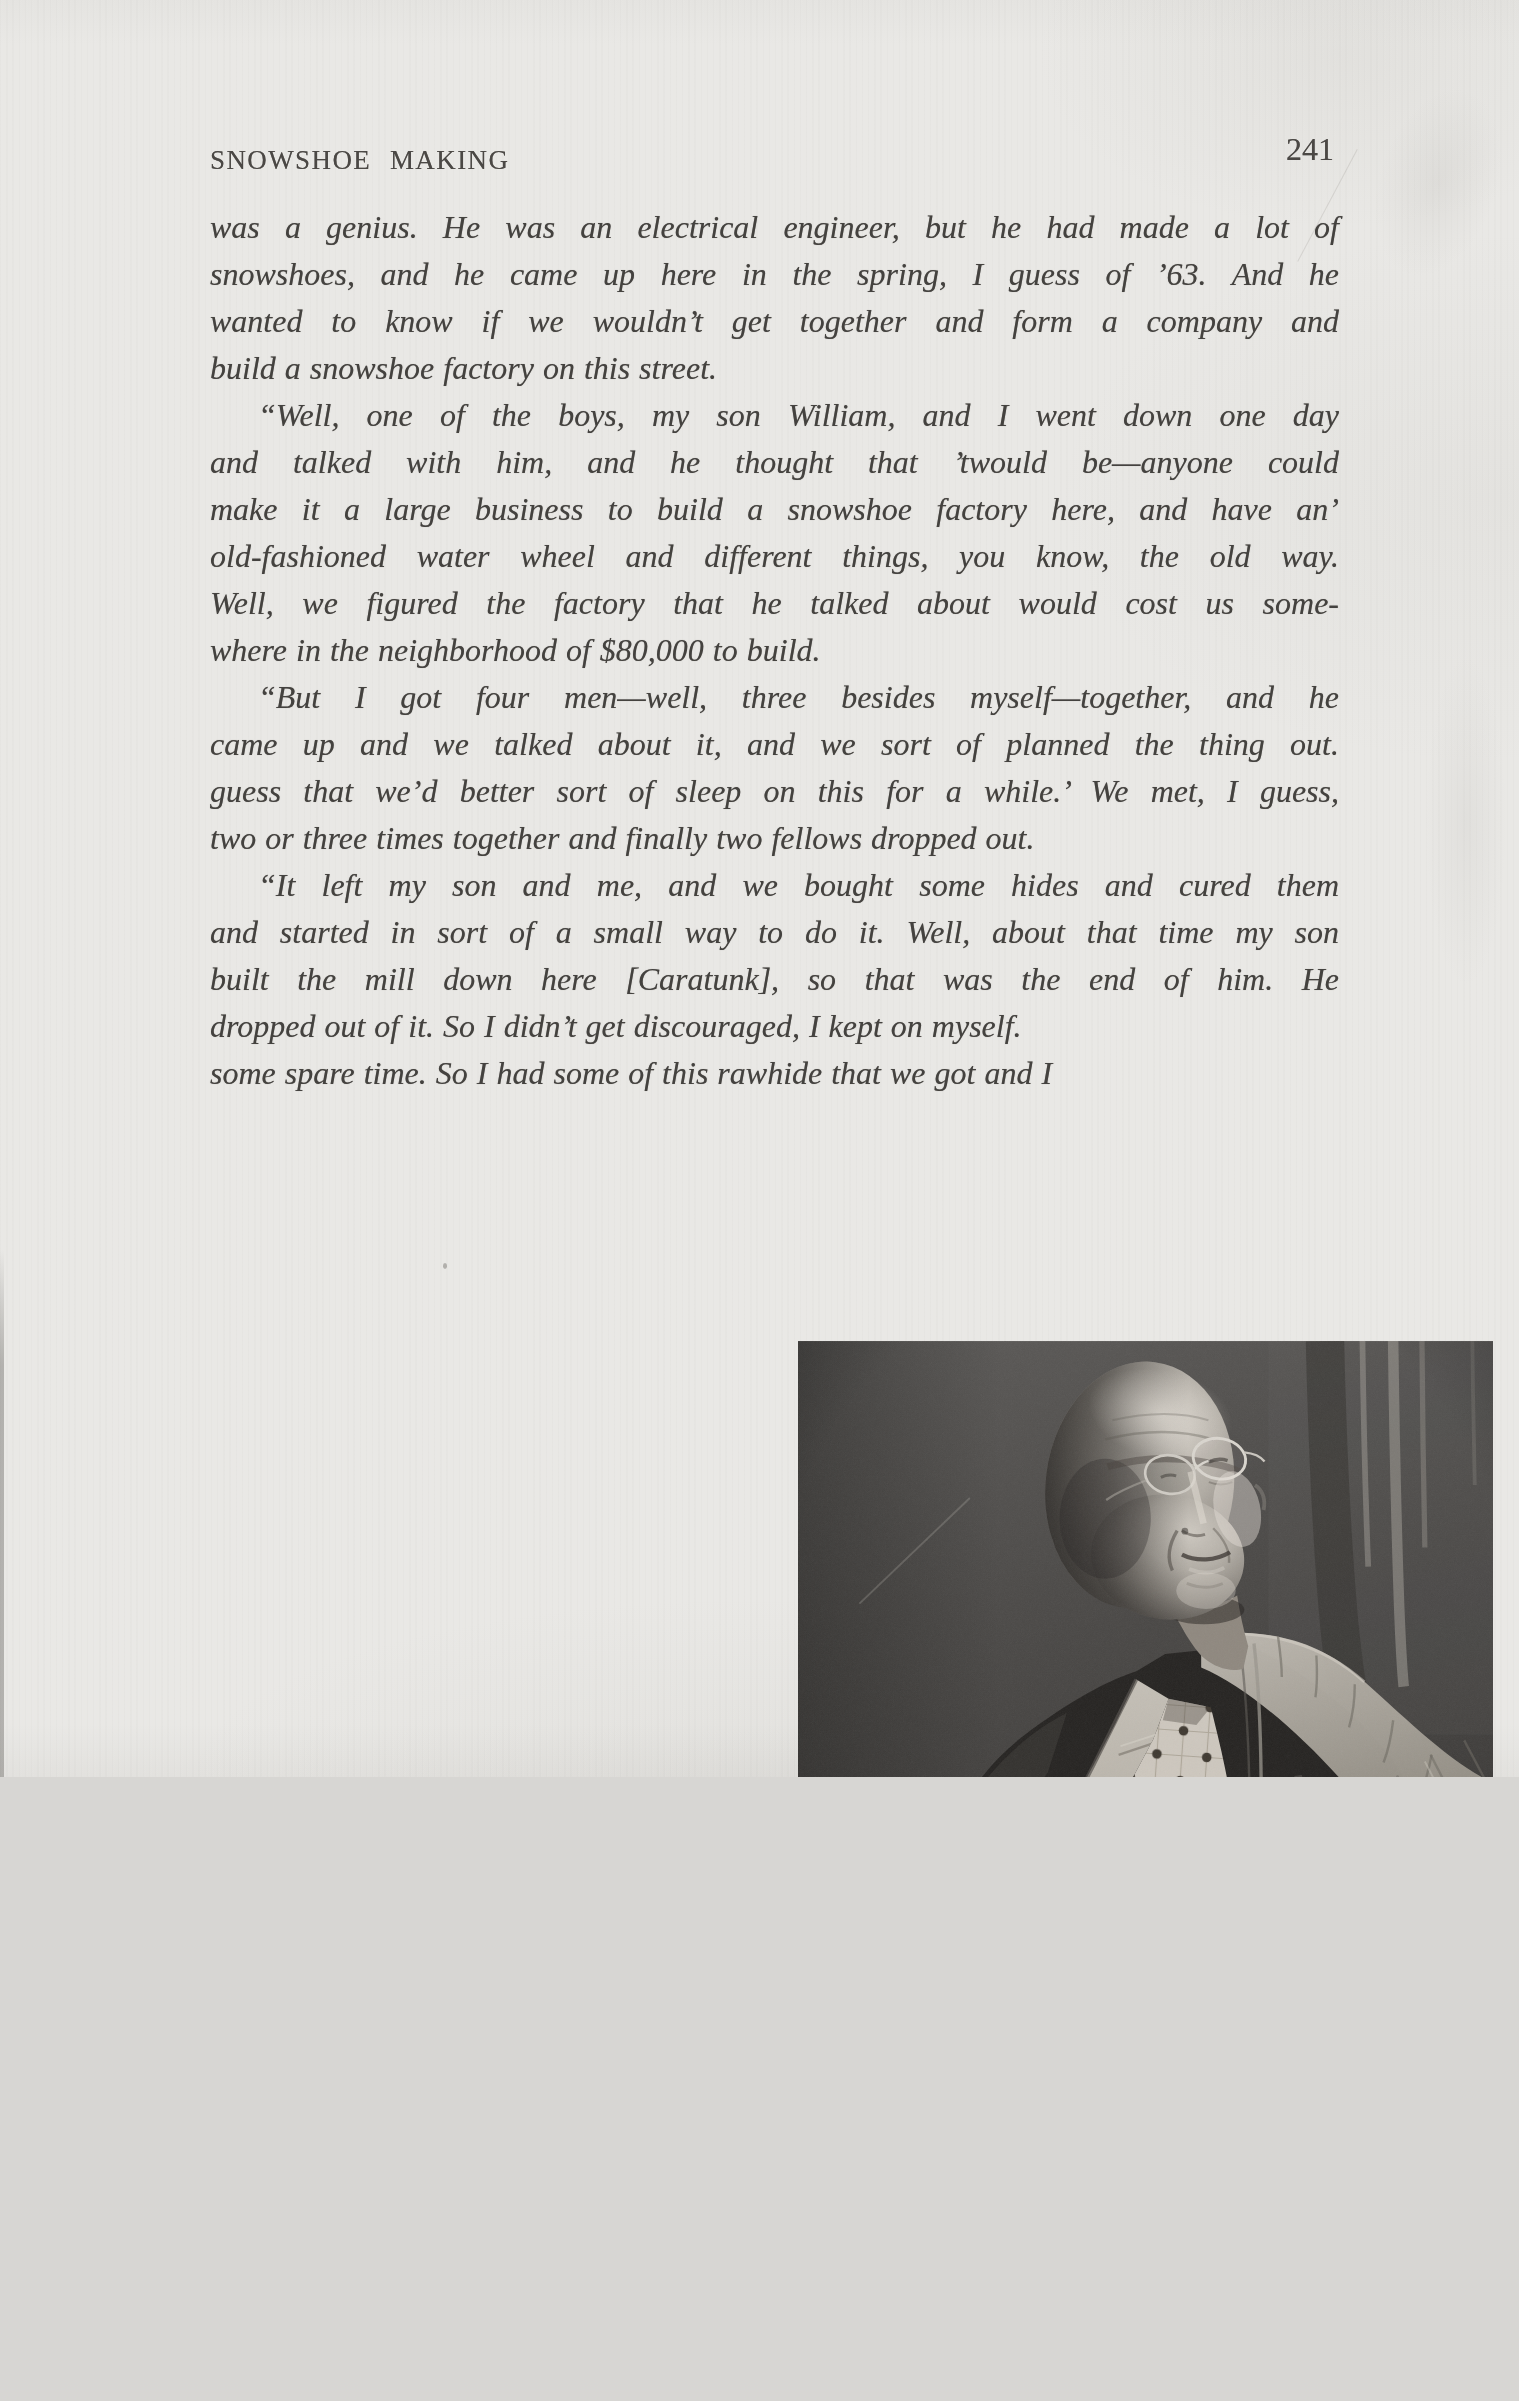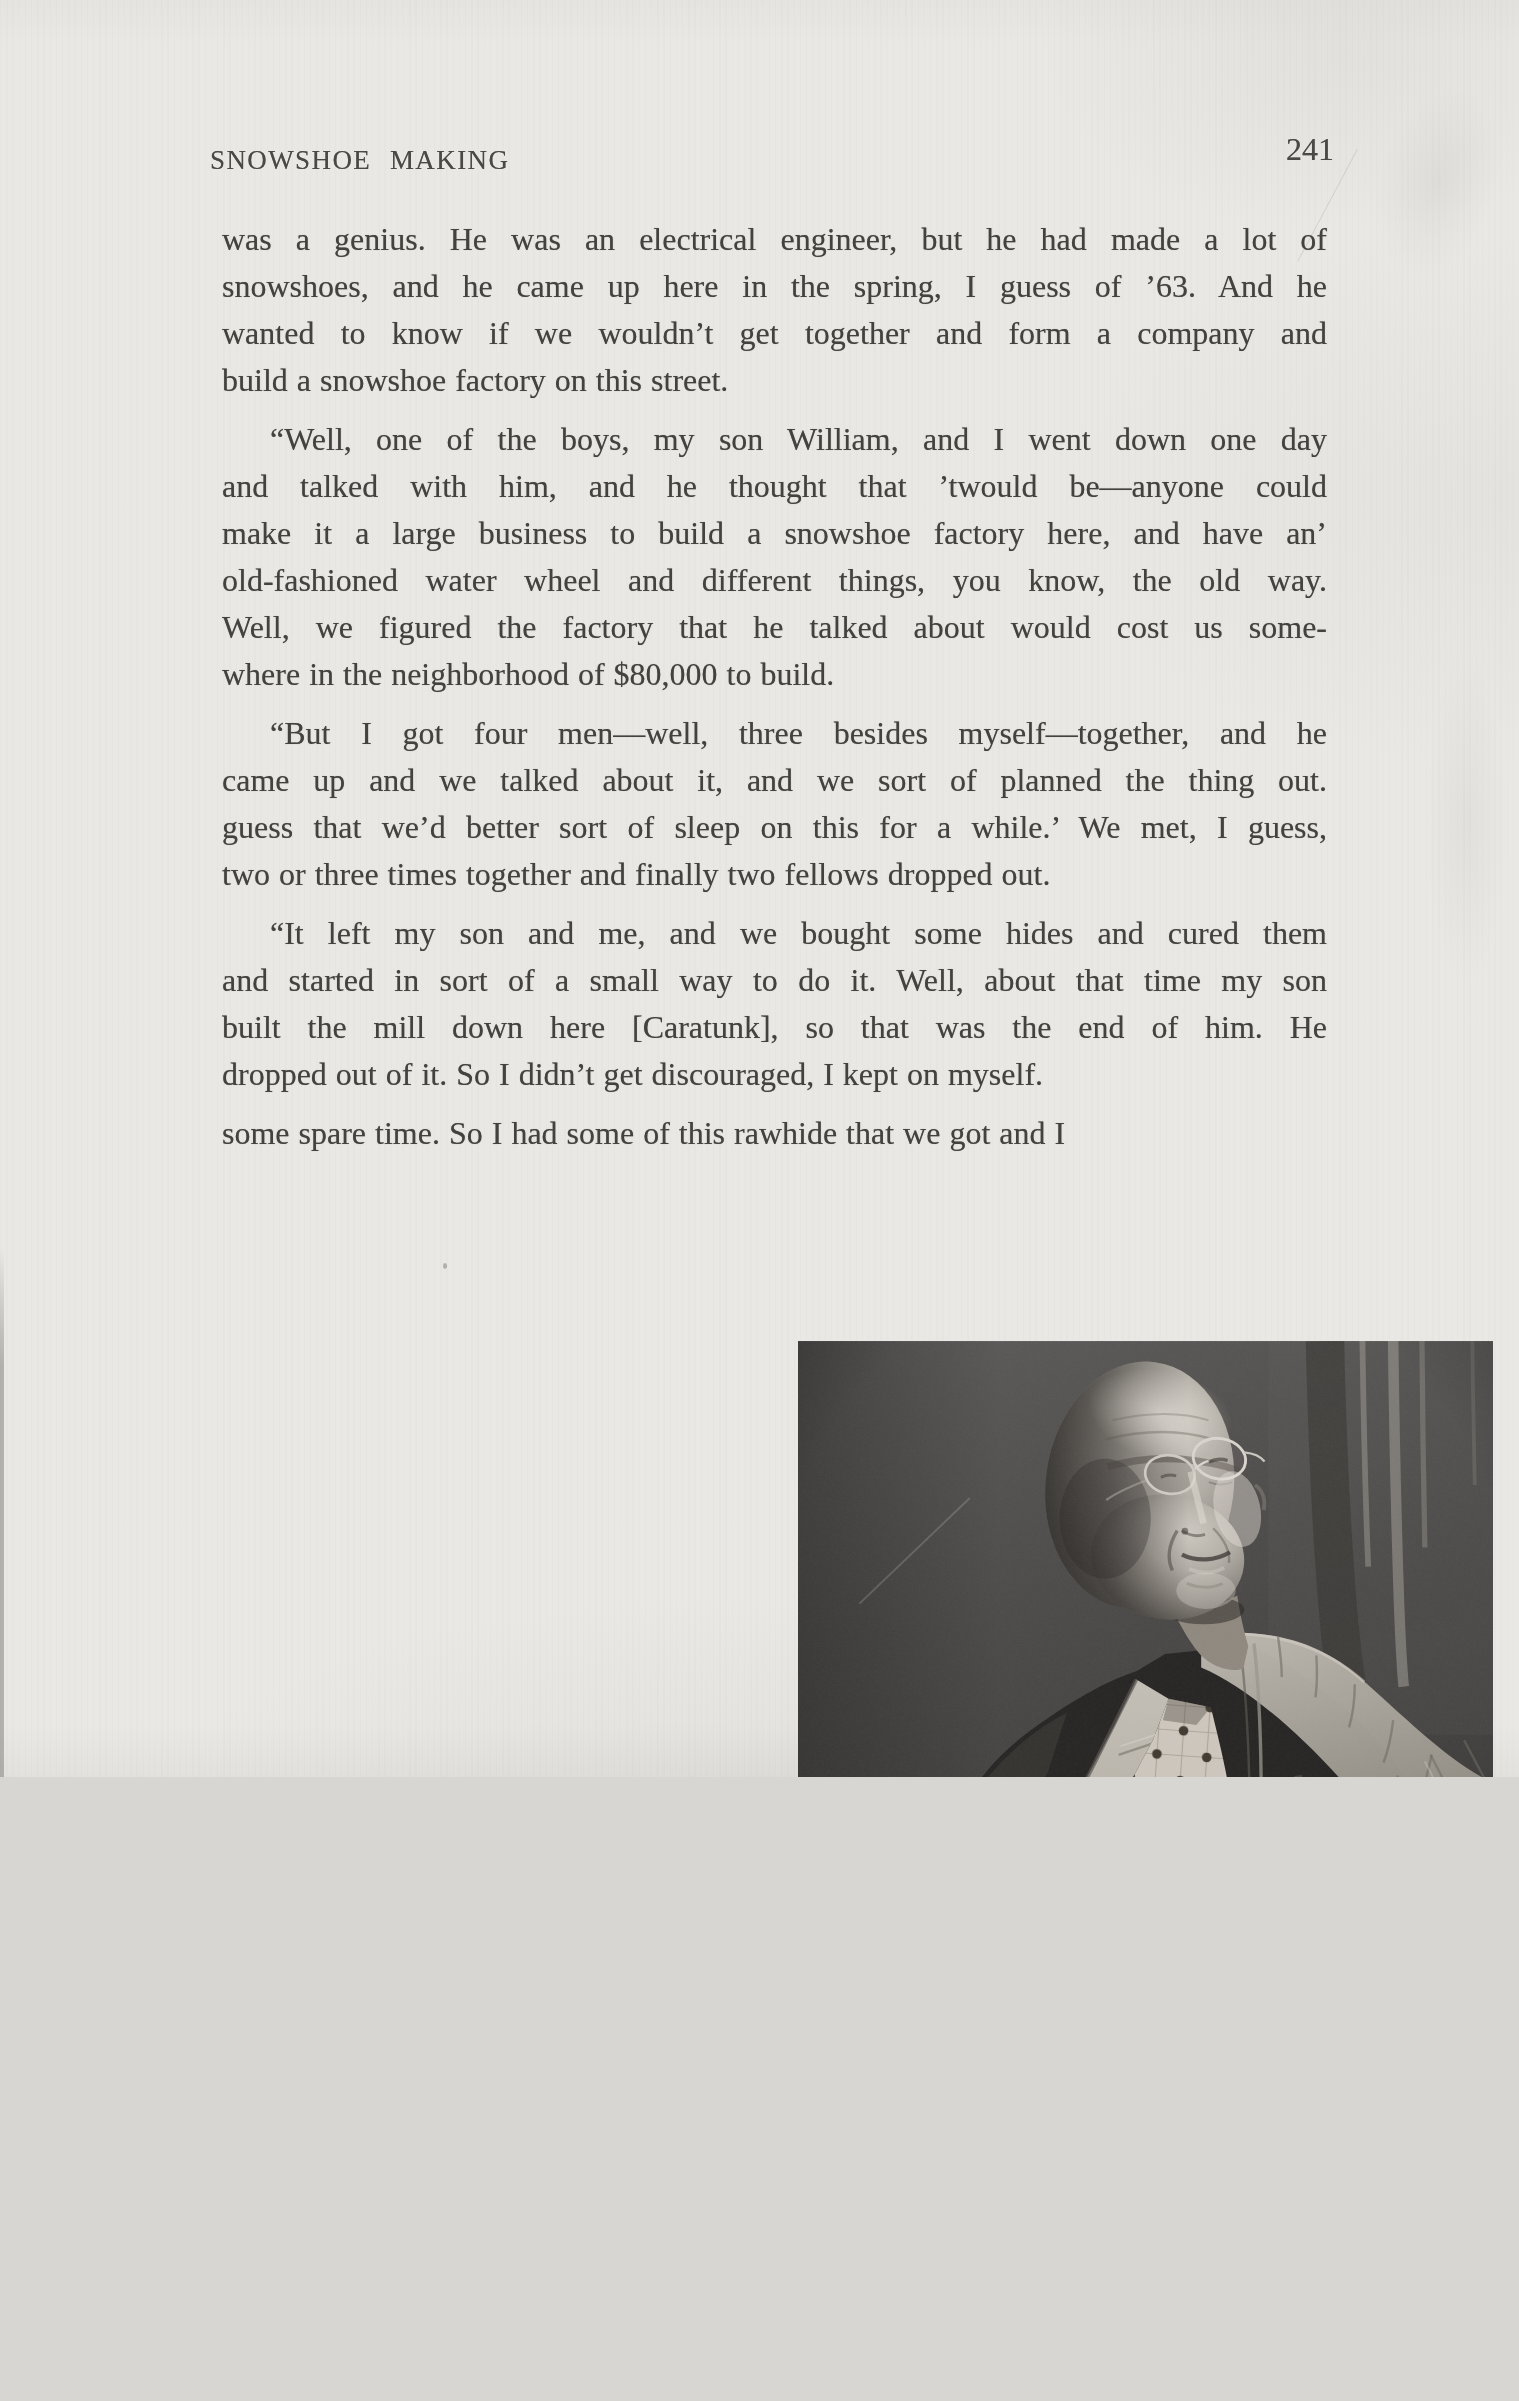--- a/index.html
+++ b/index.html
@@ -26,21 +26,21 @@
     position:absolute;left:210px;top:131px;width:1124px;
     text-align:right;font-size:32px;color:#4b4845;
     text-shadow:0 0 0.6px rgba(75,72,69,0.6);
   }
   .body-text{
     position:absolute;left:210px;top:204px;width:1129px;
     font-size:32px;line-height:47px;color:#44423f;
     word-spacing:1px;
     text-shadow:0 0 0.7px rgba(72,69,66,0.55);
   }
-  .para{margin:12px;}
+  .para{margin:0;font-style:italic;}
   .line{text-align:justify;text-align-last:justify;}
   .line.last{text-align-last:left;}
   .line.indent{padding-left:48px;}
   .caption{
     position:absolute;left:219px;top:2042px;width:552px;
     font-size:32px;line-height:46px;color:#44423f;
     text-shadow:0 0 0.7px rgba(72,69,66,0.55);
   }
   .caption .it{font-style:italic;}
   .photo{

